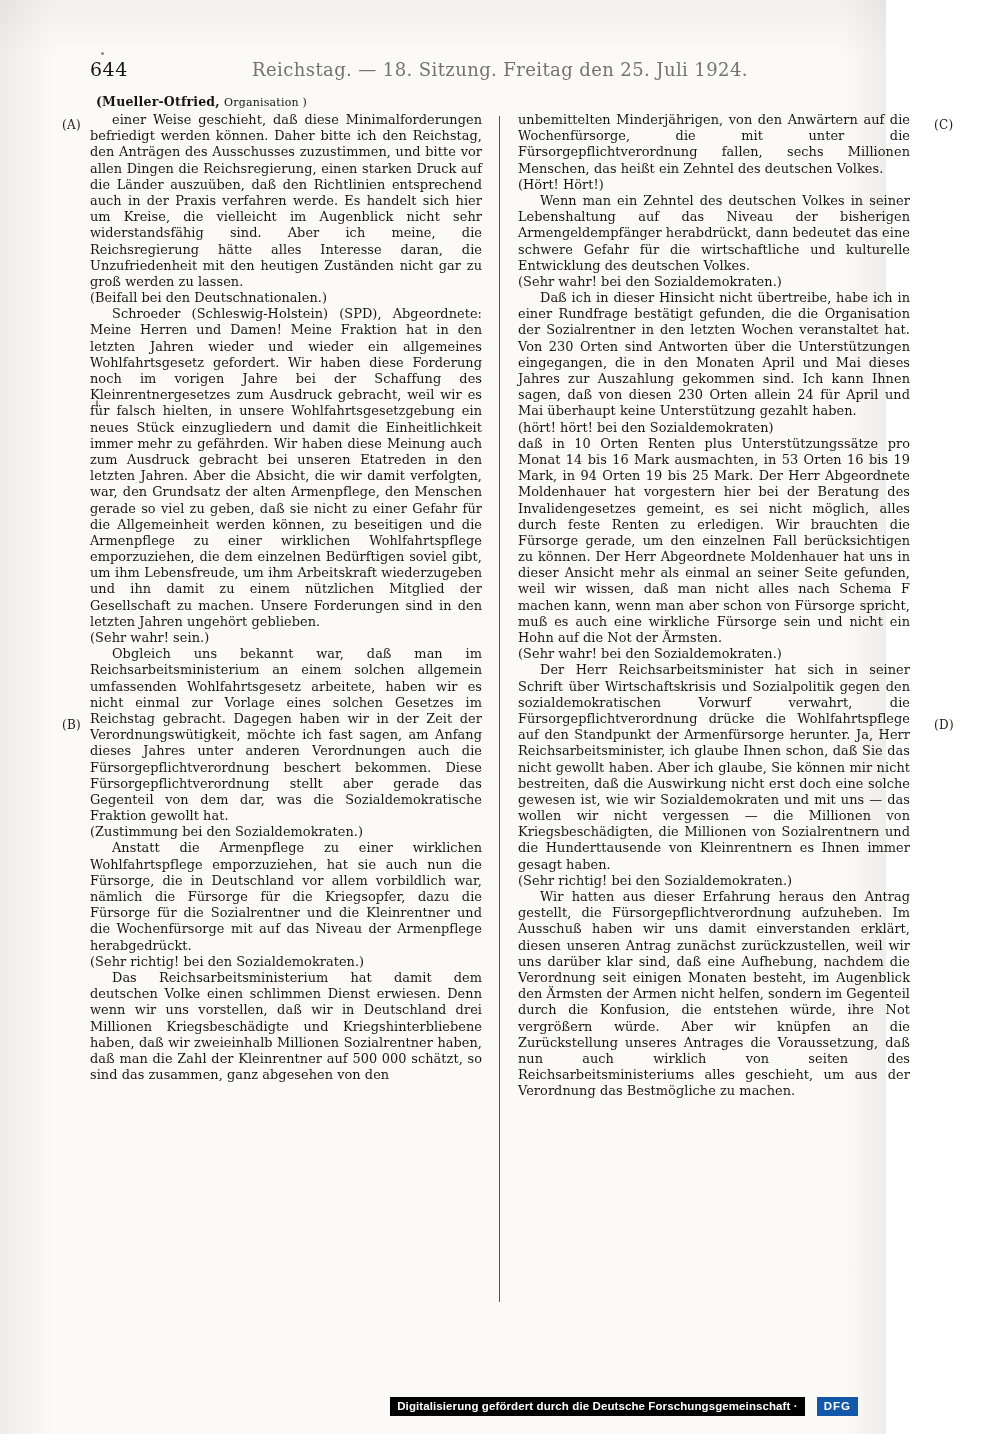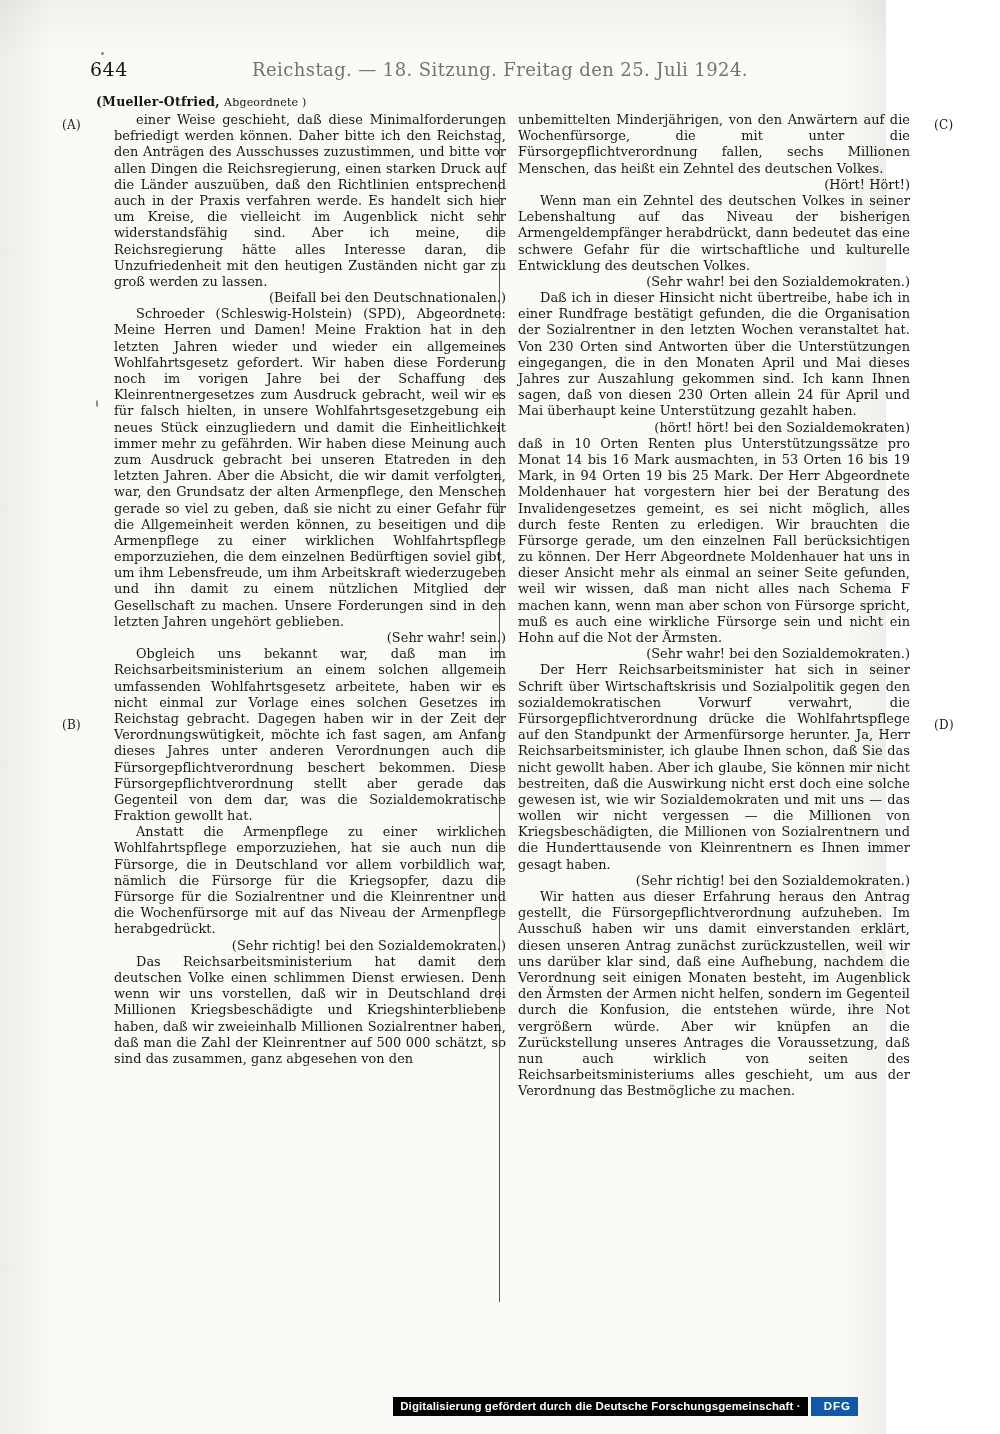--- a/index.html
+++ b/index.html
@@ -83,80 +83,80 @@
     width: 392px;
     height: 1190px;
     font-size: 12.9px;
     line-height: 1.255;
     text-align: justify;
     text-justify: inter-word;
     hyphens: auto;
     color: #18170f;
     letter-spacing: 0.05px;
   }
-  .col.left { left: 0; margin-left: 24px; }
+  .col.left { left: 0; }
   .col.right { left: 428px; }
 
   .divider {
     position: absolute;
     left: 409px;
     top: 4px;
     width: 1px;
     height: 1186px;
     background: #2b2a26;
     opacity: 0.8;
   }
 
   p {
     margin: 0 0 0 0;
     text-indent: 22px;
   }
   p.noindent { text-indent: 0; }
   p.centered {
     text-indent: 0;
-    text-align: right;
+    text-align: left;
   }
 
   .marginmark {
     position: absolute;
     font-size: 12px;
     color: #1b1a15;
     letter-spacing: 0.3px;
   }
   .mark-a { left: 62px; top: 118px; }
   .mark-b { left: 62px; top: 718px; }
   .mark-c { left: 934px; top: 118px; }
   .mark-d { left: 934px; top: 718px; }
 
   .footer {
     position: absolute;
     right: 28px;
     bottom: 18px;
     height: 20px;
     display: flex;
     align-items: center;
-    gap: 3px;
+    gap: 12px;
   }
   .footer-text {
     background: #000;
     color: #fff;
     font-family: "Liberation Sans", sans-serif;
     font-size: 11.5px;
     font-weight: 700;
     padding: 3px 7px 4px 7px;
     letter-spacing: 0.1px;
     white-space: nowrap;
   }
   .footer-logo {
     background: #1357a8;
     color: #fff;
     font-family: "Liberation Sans", sans-serif;
     font-size: 11.5px;
     font-weight: 700;
-    padding: 3px 7px 4px 13px;
+    padding: 3px 7px 4px 7px;
     letter-spacing: 1px;
   }
   .speck {
     position: absolute;
     background: #2a2a28;
     border-radius: 50%;
     opacity: .55;
   }
 </style>
 </head>
@@ -165,37 +165,38 @@
 <div class="page">
 
   <div class="header">
     <div class="page-number">644</div>
     <div class="header-title">Reichstag. — 18. Sitzung. Freitag den 25. Juli 1924.</div>
     <div style="width:60px"></div>
   </div>
 
   <div class="speaker-line">
     <b>(Mueller-Otfried,</b>
-    <span class="small">Abgeordnete )</span>
+    <span class="small">Organisation )</span>
   </div>
 
   <div class="marginmark mark-a">(A)</div>
   <div class="marginmark mark-b">(B)</div>
   <div class="marginmark mark-c">(C)</div>
   <div class="marginmark mark-d">(D)</div>
 
   <div class="columns">
     <div class="divider"></div>
 
     <div class="col left">
       <p>einer Weise geschieht, daß diese Minimalforderungen befriedigt werden können. Daher bitte ich den Reichstag, den Anträgen des Ausschusses zuzustimmen, und bitte vor allen Dingen die Reichsregierung, einen starken Druck auf die Länder auszuüben, daß den Richtlinien entsprechend auch in der Praxis verfahren werde. Es handelt sich hier um Kreise, die vielleicht im Augenblick nicht sehr widerstandsfähig sind. Aber ich meine, die Reichsregierung hätte alles Interesse daran, die Unzufriedenheit mit den heutigen Zuständen nicht gar zu groß werden zu lassen.</p>
       <p class="centered">(Beifall bei den Deutschnationalen.)</p>
       <p>Schroeder (Schleswig-Holstein) (SPD), Abgeordnete: Meine Herren und Damen! Meine Fraktion hat in den letzten Jahren wieder und wieder ein allgemeines Wohlfahrtsgesetz gefordert. Wir haben diese Forderung noch im vorigen Jahre bei der Schaffung des Kleinrentnergesetzes zum Ausdruck gebracht, weil wir es für falsch hielten, in unsere Wohlfahrtsgesetzgebung ein neues Stück einzugliedern und damit die Einheitlichkeit immer mehr zu gefährden. Wir haben diese Meinung auch zum Ausdruck gebracht bei unseren Etatreden in den letzten Jahren. Aber die Absicht, die wir damit verfolgten, war, den Grundsatz der alten Armenpflege, den Menschen gerade so viel zu geben, daß sie nicht zu einer Gefahr für die Allgemeinheit werden können, zu beseitigen und die Armenpflege zu einer wirklichen Wohlfahrtspflege emporzuziehen, die dem einzelnen Bedürftigen soviel gibt, um ihm Lebensfreude, um ihm Arbeitskraft wiederzugeben und ihn damit zu einem nützlichen Mitglied der Gesellschaft zu machen. Unsere Forderungen sind in den letzten Jahren ungehört geblieben.</p>
       <p class="centered">(Sehr wahr! sein.)</p>
       <p>Obgleich uns bekannt war, daß man im Reichsarbeitsministerium an einem solchen allgemein umfassenden Wohlfahrtsgesetz arbeitete, haben wir es nicht einmal zur Vorlage eines solchen Gesetzes im Reichstag gebracht. Dagegen haben wir in der Zeit der Verordnungswütigkeit, möchte ich fast sagen, am Anfang dieses Jahres unter anderen Verordnungen auch die Fürsorgepflichtverordnung beschert bekommen. Diese Fürsorgepflichtverordnung stellt aber gerade das Gegenteil von dem dar, was die Sozialdemokratische Fraktion gewollt hat.</p>
+      <p class="centered">(Zustimmung bei den Sozialdemokraten.)</p>
       <p>Anstatt die Armenpflege zu einer wirklichen Wohlfahrtspflege emporzuziehen, hat sie auch nun die Fürsorge, die in Deutschland vor allem vorbildlich war, nämlich die Fürsorge für die Kriegsopfer, dazu die Fürsorge für die Sozialrentner und die Kleinrentner und die Wochenfürsorge mit auf das Niveau der Armenpflege herabgedrückt.</p>
       <p class="centered">(Sehr richtig! bei den Sozialdemokraten.)</p>
       <p>Das Reichsarbeitsministerium hat damit dem deutschen Volke einen schlimmen Dienst erwiesen. Denn wenn wir uns vorstellen, daß wir in Deutschland drei Millionen Kriegsbeschädigte und Kriegshinterbliebene haben, daß wir zweieinhalb Millionen Sozialrentner haben, daß man die Zahl der Kleinrentner auf 500 000 schätzt, so sind das zusammen, ganz abgesehen von den</p>
     </div>
 
     <div class="col right">
       <p class="noindent">unbemittelten Minderjährigen, von den Anwärtern auf die Wochenfürsorge, die mit unter die Fürsorgepflichtverordnung fallen, sechs Millionen Menschen, das heißt ein Zehntel des deutschen Volkes.</p>
       <p class="centered">(Hört! Hört!)</p>
       <p>Wenn man ein Zehntel des deutschen Volkes in seiner Lebenshaltung auf das Niveau der bisherigen Armengeldempfänger herabdrückt, dann bedeutet das eine schwere Gefahr für die wirtschaftliche und kulturelle Entwicklung des deutschen Volkes.</p>
       <p class="centered">(Sehr wahr! bei den Sozialdemokraten.)</p>

